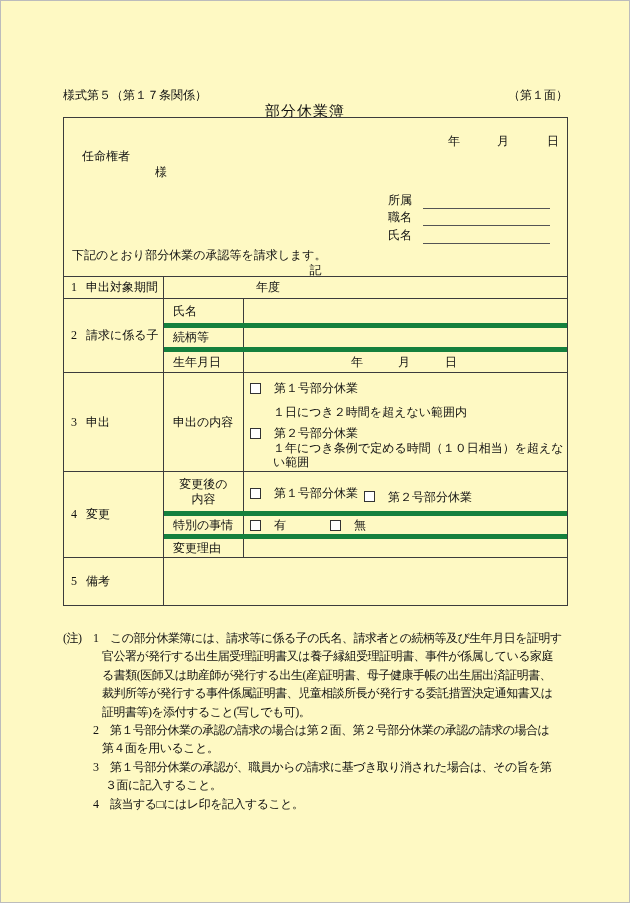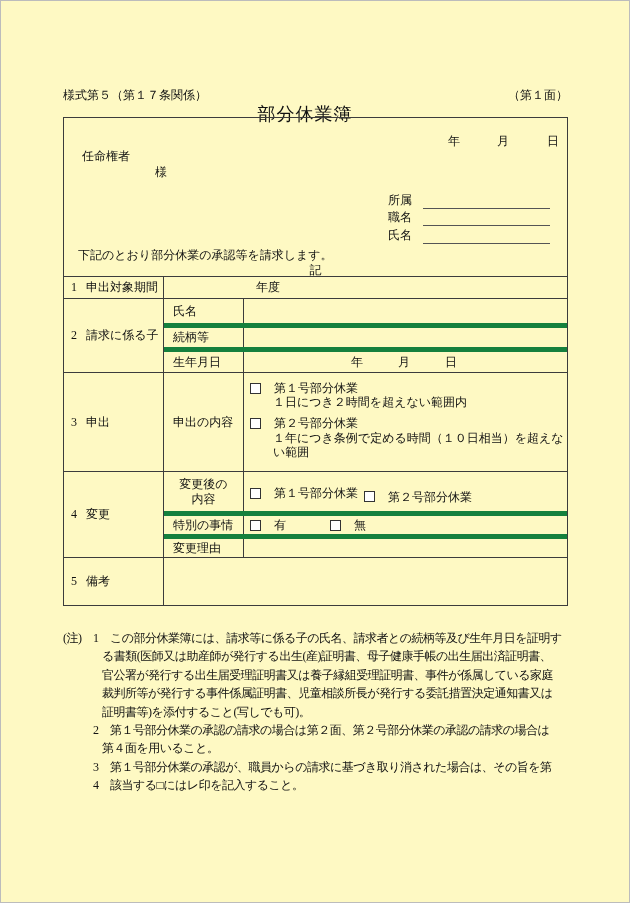--- a/index.html
+++ b/index.html
@@ -9,41 +9,41 @@
     width: 630px; height: 903px;
     background: #fef9c3;
     color: #111;
     font-family: "Liberation Serif", "DejaVu Serif", serif;
     font-size: 12px;
     box-shadow: inset 0 0 0 1px #bcbcbc;
     overflow: hidden;
   }
   .form-id { position:absolute; left:63px; top:87px; }
   .page-marker { position:absolute; right:62px; top:87px;margin-left:20px; }
-  .doc-title { position:absolute; left:0; right:20px; top:102px; text-align:center; font-size:18px; letter-spacing:1px; }
+  .doc-title { position:absolute; left:0; right:20px; top:102px; text-align:center; font-size:15px; letter-spacing:1px; }
 
   .form-box {
     position:absolute; left:63px; top:117px;
     width:505px; height:489px;
     border:1px solid #3c3c3c;
   }
 
   
   .hdr { position:relative; height:158px; }
   .hdr-date { position:absolute; top:15px; left:0; right:0; height:14px; }
   .hdr-date .dy { position:absolute; left:384px; }
   .hdr-date .dm { position:absolute; left:433px; }
   .hdr-date .dd { position:absolute; left:483px; }
   .appointer { position:absolute; left:18px; top:30px; }
   .honorific { position:absolute; left:91px; top:46px; }
   .hfield { position:absolute; left:324px; display:flex; align-items:flex-end; height:14px; }
   .hfield.f1 { top:77px; } .hfield.f2 { top:94px; } .hfield.f3 { top:112px; }
   .hflabel { display:inline-block; }
   .hline { display:inline-block; width:127px; height:13px; margin-left:11px; border-bottom:1px solid #555; }
-  .statement { position:absolute; left:14px; top:129px; }
+  .statement { position:absolute; left:8px; top:129px; }
   .record-marker { position:absolute; left:0; right:0; top:144px; text-align:center; }
 
   
   .row { display:flex; border-top:1px solid #3c3c3c; }
   .c1 { width:100px; border-right:1px solid #3c3c3c; display:flex; align-items:center; flex:none; }
   .c1 .num { padding-left:7px; width:22px; flex:none; }
   .c2 { width:80px; border-right:1px solid #3c3c3c; display:flex; align-items:center; padding-left:9px; flex:none; }
   .c2.centered { justify-content:center; padding-left:0; text-align:center; flex-direction:column; line-height:15px; }
   .c3 { flex:1; position:relative; }
   .cmerge { flex:1; display:flex; align-items:center; padding-left:92px; }
@@ -55,21 +55,21 @@
 
   .r1 { height:22px; } .r2 { height:74px; } .r3 { height:99px; } .r4 { height:86px; } .r5 { height:48px; }
   .s-name { height:24px; } .s-rel { height:24px; } .s-dob { height:25px; }
   .s-after { height:39px; } .s-reason { height:23px; } .s-special { height:23px; }
 
   .cb { display:inline-block; width:11px; height:11px; border:1px solid #333; background:#fff; flex:none; vertical-align:-1px; }
 
   .apply-content { padding-top:8px; line-height:14px; }
   .opt { display:flex; align-items:center; padding-left:6px; }
   .opt .cb { margin-right:13px; }
-  .opt + .descline { margin-top:0; }
+  .opt + .descline { margin-top:10px; }
   .descline { padding-left:29px; }
   .opt.gap { margin-top:7px; }
   .descline.tight { margin-top:1px; }
 
   .after-content { padding-top:3px; line-height:14px; }
   .after-content .opt + .opt { margin-top:7px; }
 
   .special-opts { display:flex; align-items:center; padding-left:6px; width:100%; }
   .special-opts .yes-label { margin-left:13px; }
   .special-opts .cb2 { margin-left:44px; }
@@ -228,35 +228,36 @@
     </div>
 
   </div>
 
   <div class="notes">
     <div class="nline">
       <span class="nlabel">(注)</span>
       <span class="nnum">1</span>
       <span>この部分休業簿には、請求等に係る子の氏名、請求者との続柄等及び生年月日を証明す</span>
     </div>
+    <div class="nline cont">官公署が発行する出生届受理証明書又は養子縁組受理証明書、事件が係属している家庭</div>
     <div class="nline cont">る書類(医師又は助産師が発行する出生(産)証明書、母子健康手帳の出生届出済証明書、</div>
-    <div class="nline cont">官公署が発行する出生届受理証明書又は養子縁組受理証明書、事件が係属している家庭</div>
     <div class="nline cont">裁判所等が発行する事件係属証明書、児童相談所長が発行する委託措置決定通知書又は</div>
     <div class="nline cont">証明書等)を添付すること(写しでも可)。</div>
 
     <div class="nline">
       <span class="nnum">2</span>
       <span>第１号部分休業の承認の請求の場合は第２面、第２号部分休業の承認の請求の場合は</span>
     </div>
     <div class="nline cont">第４面を用いること。</div>
 
     <div class="nline">
       <span class="nnum">3</span>
       <span>第１号部分休業の承認が、職員からの請求に基づき取り消された場合は、その旨を第</span>
     </div>
+    <div class="nline cont-deep">３面に記入すること。</div>
 
     <div class="nline">
       <span class="nnum">4</span>
       <span>該当する□にはレ印を記入すること。</span>
     </div>
   </div>
 
 </div>
 
 </body></html>

